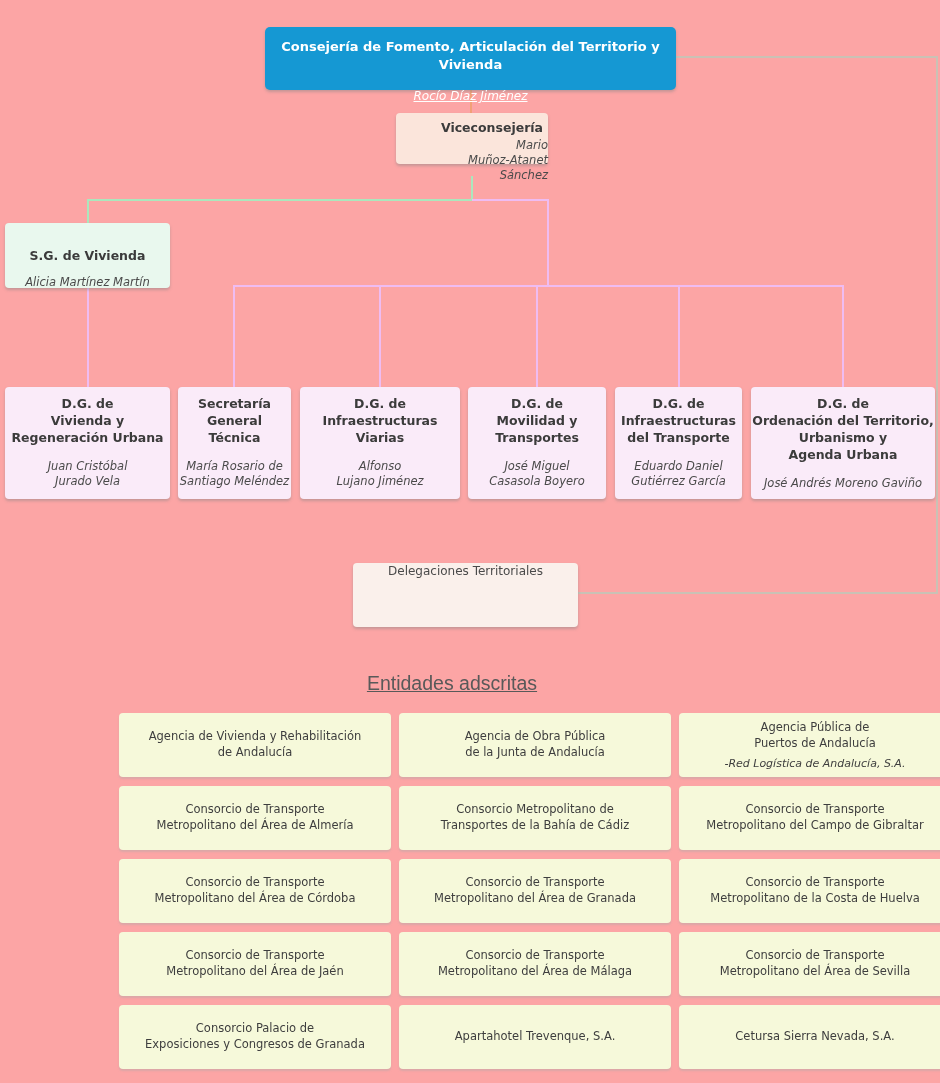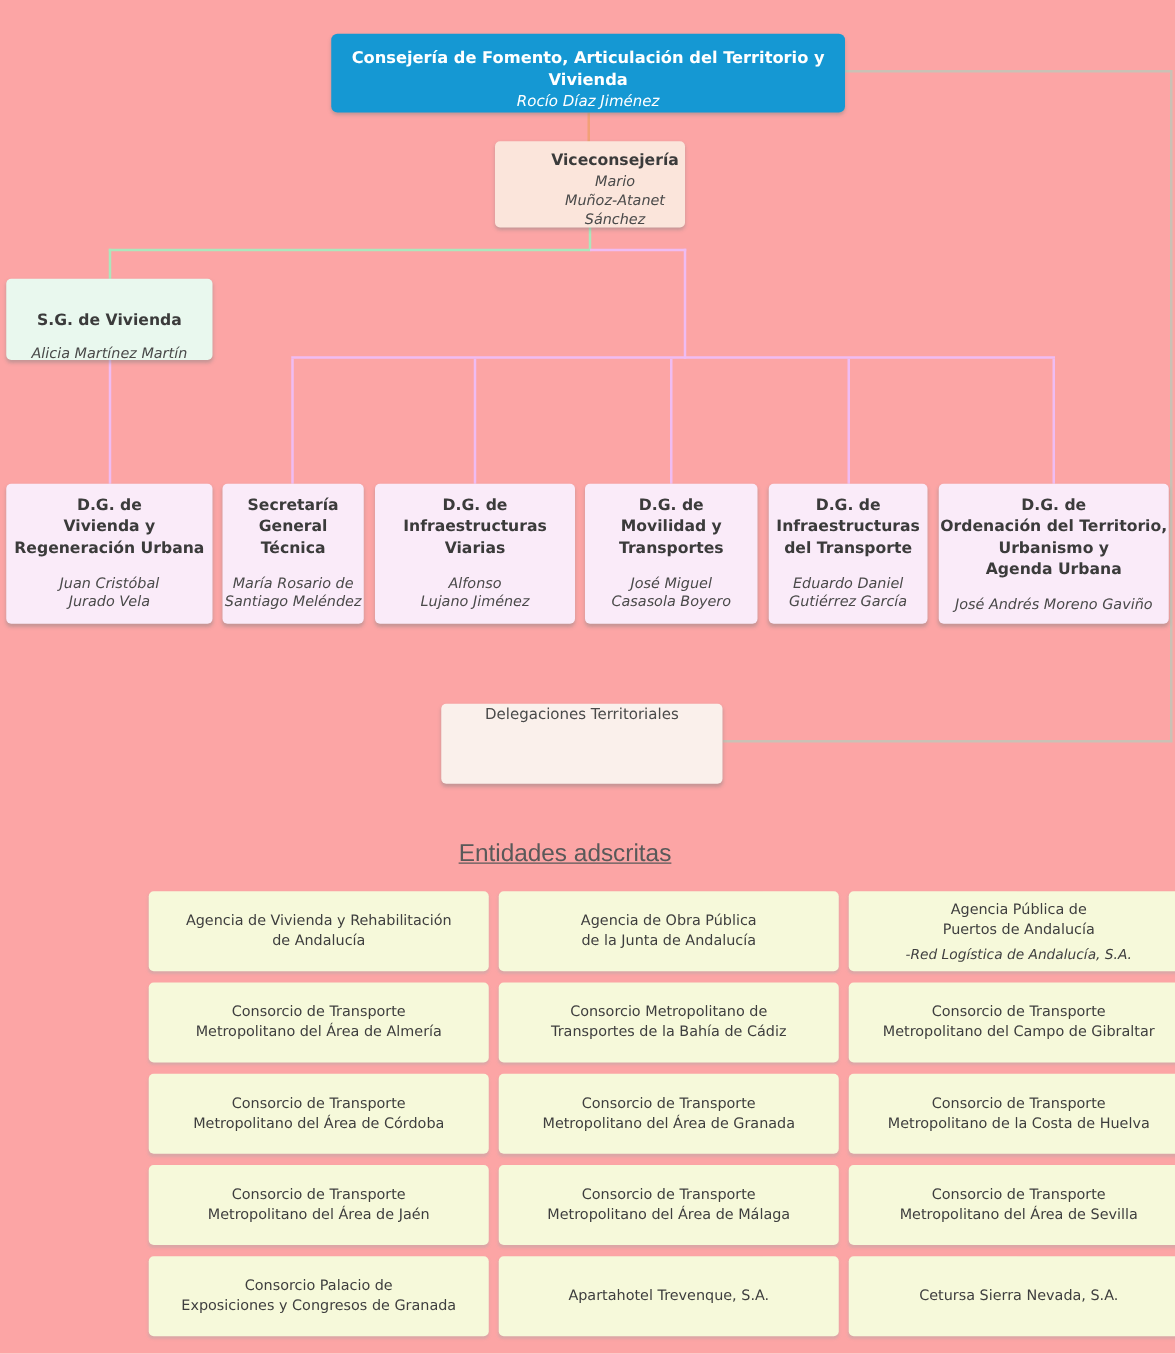--- a/index.html
+++ b/index.html
@@ -32,23 +32,23 @@
   
   .node{
     position:absolute;border-radius:5px;box-sizing:border-box;
     display:flex;flex-direction:column;align-items:center;text-align:center;
     box-shadow:0 2px 3px rgba(130,130,130,0.45);
   }
   .node-title{font-weight:bold;font-size:12.5px;line-height:1.35;color:#3b3b3b;white-space:pre-line;}
   .node-name{font-style:italic;font-size:11.5px;line-height:1.32;color:#4a4a4a;white-space:pre-line;}
   .consejeria{left:265px;top:27px;width:411px;height:63px;background:#1598D3;padding-top:11px;}
   .consejeria .node-title{color:#ffffff;font-size:13px;}
-  .consejeria .node-name{color:#ffffff;font-size:12px;margin-top:1px;}
-  .vice{left:396px;top:113px;width:152px;height:69px;background:#FBE5DB;padding-top:7px;border-radius:4px;padding-left:40px;}
-  .vice .node-name{margin-top:1px;}
+  .consejeria .node-name{color:#ffffff;font-size:12px;margin-top:16px;text-decoration:underline;}
+  .vice{left:396px;top:113px;width:152px;height:51px;background:#FBE5DB;padding-top:7px;border-radius:4px;padding-left:40px;}
+  .vice .node-name{margin-top:1px;text-align:right;}
   .sg{left:5px;top:223px;width:165px;height:65px;background:#E9F8EE;padding-top:25px;border-radius:4px;}
   .sg .node-name{margin-top:10px;}
   .dg{top:387px;height:112px;background:#FAEBF9;padding-top:9px;border-radius:4px;}
   .dg .node-name{margin-top:12px;}
   .dg1{left:5px;width:165px;}
   .dg2{left:178px;width:113px;}
   .dg3{left:300px;width:160px;}
   .dg4{left:468px;width:138px;}
   .dg5{left:615px;width:127px;}
   .dg6{left:751px;width:184px;}

